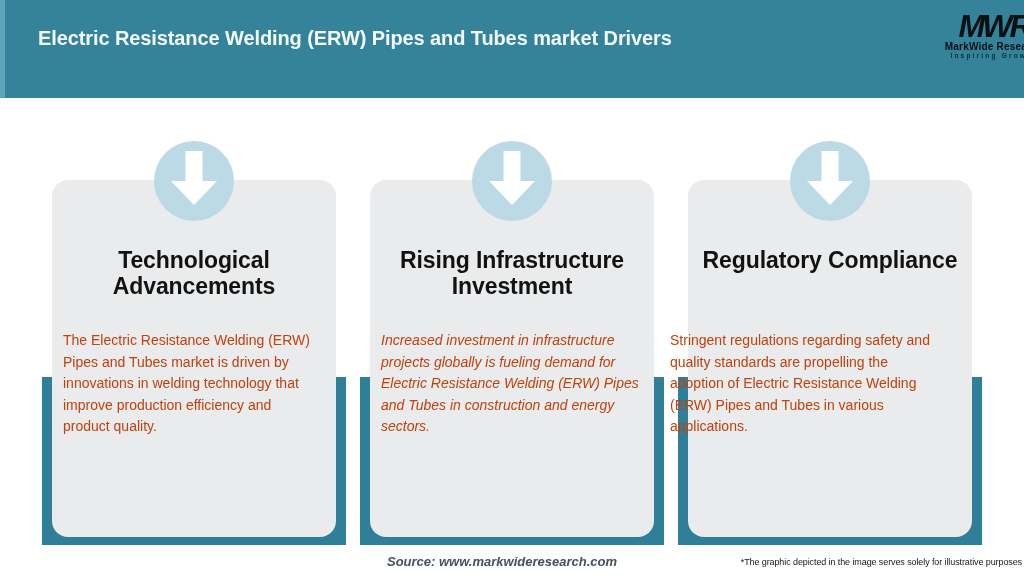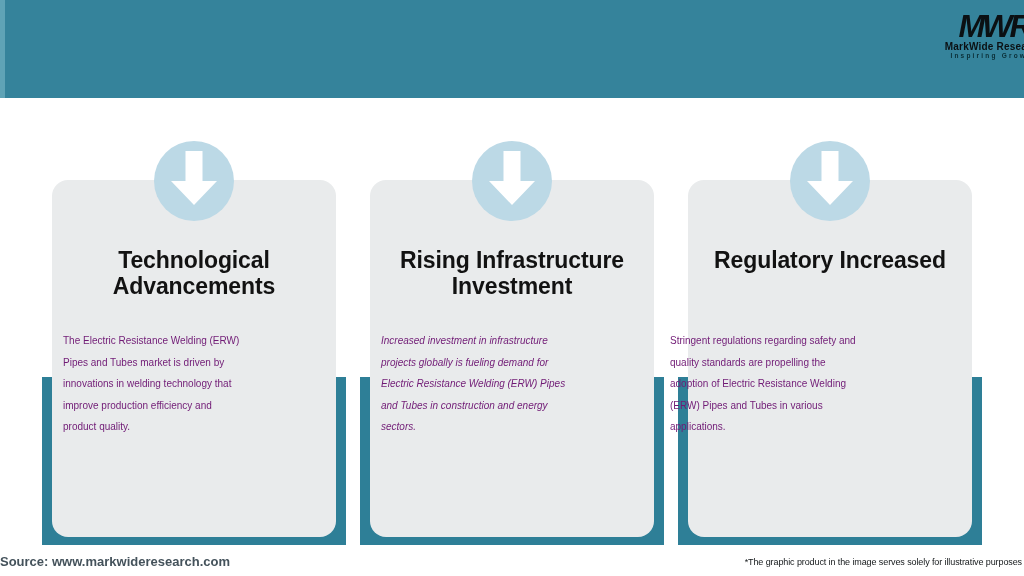--- a/index.html
+++ b/index.html
@@ -52,46 +52,47 @@
     display:flex;align-items:center;justify-content:center;
   }
   .badge svg{width:80px;height:80px;display:block;}
   .card-title{
     position:absolute;top:247px;width:284px;text-align:center;
     color:#121212;font-size:23px;line-height:26px;font-weight:800;
     white-space:pre-line;letter-spacing:-0.1px;
   }
   .card-body{
     position:absolute;top:330px;width:266px;
-    color:#701a75;font-size:10px;line-height:21.5px;font-weight:400;
+    color:#c2410c;font-size:14px;line-height:21.5px;font-weight:400;
     white-space:pre-line;
   }
   
   .g1 .backdrop{left:42px;}  .g2 .backdrop{left:360px;}  .g3 .backdrop{left:678px;}
   .g1 .card,.g1 .card-title{left:52px;}  .g2 .card,.g2 .card-title{left:370px;}  .g3 .card,.g3 .card-title{left:688px;}
   .g1 .badge{left:154px;}  .g2 .badge{left:472px;}  .g3 .badge{left:790px;}
   .g1 .card-body{left:63px;}  .g2 .card-body{left:381px;font-style:italic;}  .g3 .card-body{left:670px;}
   
   .source{
-    position:absolute;left:0;top:554px;width:1004px;text-align:left;
-    color:#44525B;font-size:13px;line-height:16px;font-weight:700;
+    position:absolute;left:0;top:554px;width:1004px;text-align:center;
+    color:#44525B;font-size:13px;line-height:16px;font-weight:700;font-style:italic;
   }
   .disclaimer{
     position:absolute;right:2px;top:557px;width:420px;text-align:right;
     color:#14181A;font-size:9px;line-height:11px;font-weight:400;
     letter-spacing:-0.1px;
   }
 </style>
 </head>
 <body>
 
 <div class="stage" style="--header-teal: #35839B; --panel-teal: #2E7F97; --card-bg: #E9EBEC; --badge-blue: #BCD9E6; --arrow-white: #FFFFFF;">
 
   <div class="header">
     <div class="header-edge"></div>
+    <div class="header-title">Electric Resistance Welding (ERW) Pipes and Tubes market Drivers</div>
     <div class="logo">
       <div class="logo-monogram">MWR</div>
       <div class="logo-name">MarkWide Research</div>
       <div class="logo-tagline">Inspiring Growth</div>
     </div>
   </div>
 
   <div class="g1">
     <div class="backdrop"></div>
     <div class="card"></div>
@@ -126,24 +127,24 @@
   </div>
 
   <div class="g3">
     <div class="backdrop"></div>
     <div class="card"></div>
     <div class="badge">
       <svg viewBox="0 0 80 80">
         <path d="M31.5 10 h17 v30 h14.5 L40 64 L17 40 h14.5 Z" fill="#FFFFFF"></path>
       </svg>
     </div>
-    <div class="card-title">Regulatory Increased</div>
+    <div class="card-title">Regulatory Compliance</div>
     <div class="card-body">Stringent regulations regarding safety and
 quality standards are propelling the
 adoption of Electric Resistance Welding
 (ERW) Pipes and Tubes in various
 applications.</div>
   </div>
 
   <div class="source">Source: www.markwideresearch.com</div>
-  <div class="disclaimer">*The graphic product in the image serves solely for illustrative purposes</div>
+  <div class="disclaimer">*The graphic depicted in the image serves solely for illustrative purposes</div>
 
 </div>
 
 </body></html>

